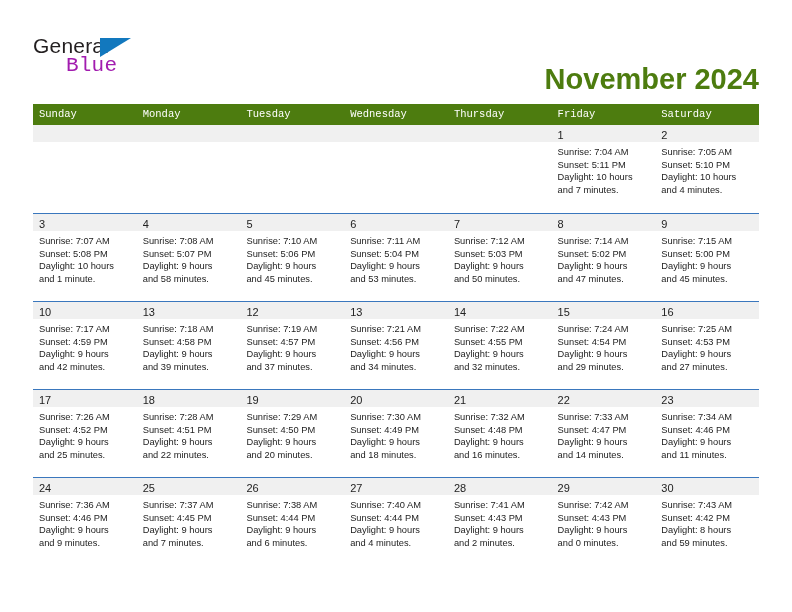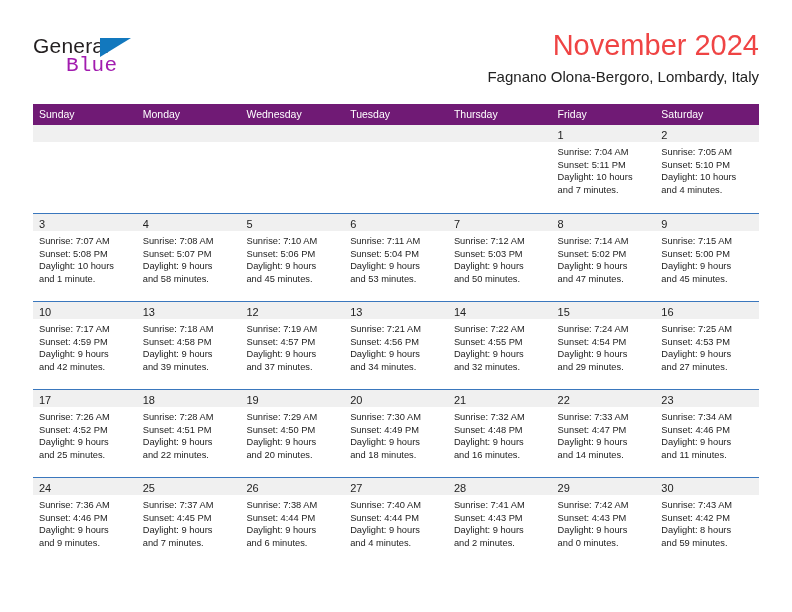--- a/index.html
+++ b/index.html
@@ -65,45 +65,47 @@
   }
 
   .titles {
     position: absolute;
     right: 0;
     top: 0;
     text-align: right;
   }
   .cal-title {
     font-size: 29px;
-    font-weight: normal;
-    color: #ef4444;
+    font-weight: bold;
+    color: #4d7c0f;
     line-height: 34px;
     white-space: nowrap;
+    margin-top: 34px;
   }
   .cal-subtitle {
     margin-top: 6px;
     font-size: 15px;
     color: #222222;
     line-height: 18px;
     white-space: nowrap;
     text-align: right;
   }
 
   
   .calendar {
     position: absolute;
     left: 33px;
     top: 104px;
     width: 726px;
   }
   .weekdays {
     display: flex;
-    background: #701a75;
+    background: #4d7c0f;
     height: 21px;
+    font-family: Liberation Mono, monospace;
   }
   .weekday {
     flex: 1 1 0;
     color: #ffffff;
     font-size: 10.5px;
     line-height: 21px;
     padding-left: 6px;
     box-sizing: border-box;
     white-space: nowrap;
   }
@@ -163,22 +165,22 @@
       <div class="cal-title">November 2024</div>
       <div class="cal-subtitle">Fagnano Olona-Bergoro, Lombardy, Italy</div>
     </div>
 
   </div>
 
   <div class="calendar">
     <div class="weekdays">
       <div class="weekday">Sunday</div>
       <div class="weekday">Monday</div>
+      <div class="weekday">Tuesday</div>
       <div class="weekday">Wednesday</div>
-      <div class="weekday">Tuesday</div>
       <div class="weekday">Thursday</div>
       <div class="weekday">Friday</div>
       <div class="weekday">Saturday</div>
     </div>
 
     <div id="weeks-host">
         <div class="week first">
           <div class="day empty">
             <div class="day-num-strip"><span class="day-num"></span></div>
             <div class="day-body">

